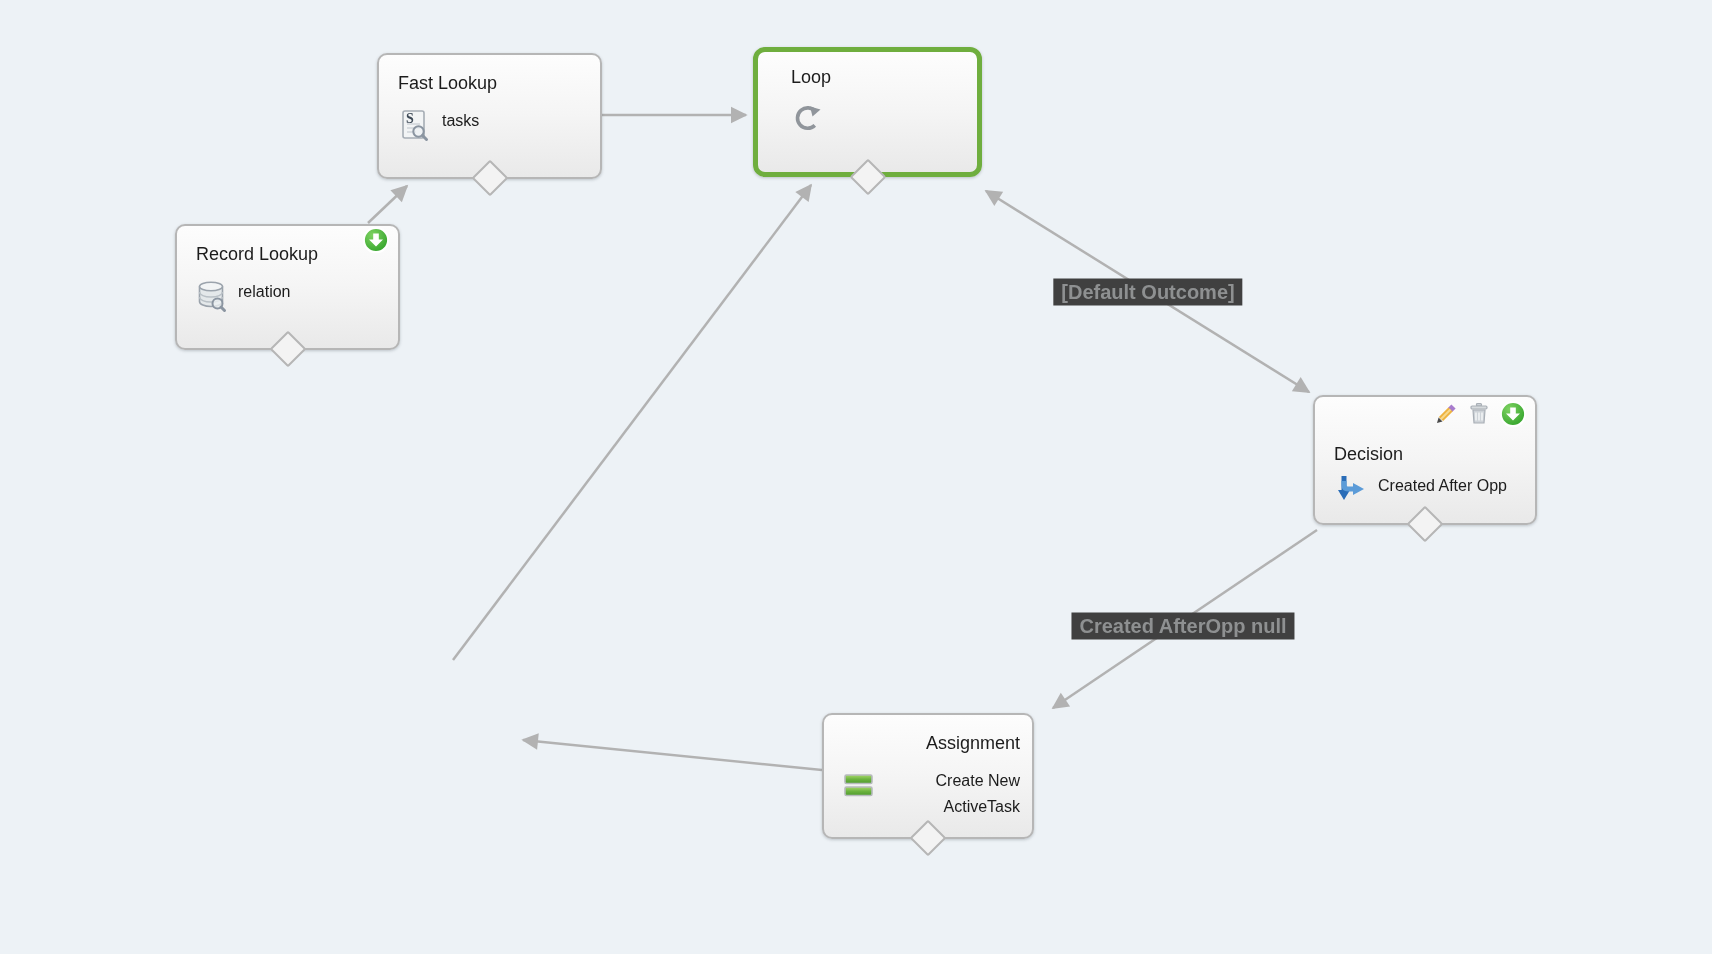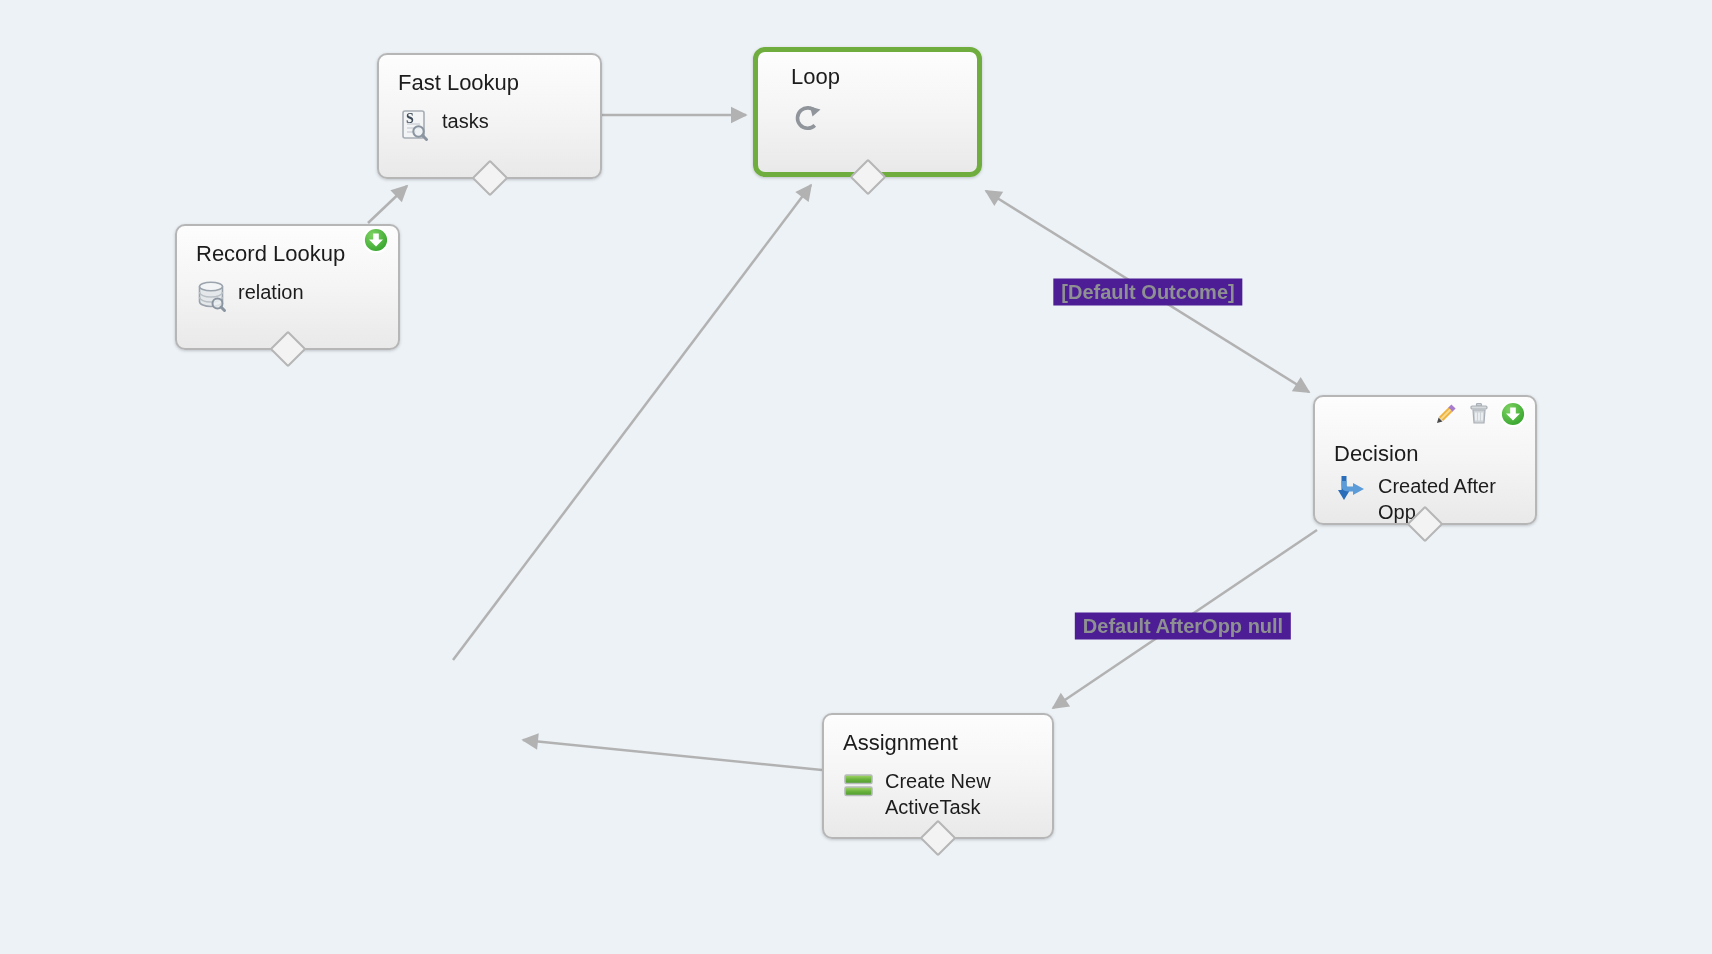--- a/index.html
+++ b/index.html
@@ -18,42 +18,42 @@
     box-shadow:0 1px 3px rgba(70,80,90,.28);
     padding:15px 12px 0 19px;
   }
   .node.selected{
     width:229px;height:130px;
     border:5px solid #6fae3e;border-radius:12px;
     padding:12px 10px 0 33px;
     box-shadow:0 1px 3px rgba(70,80,90,.30);
   }
   .node.decision-pad{padding-top:44px;}
-  .node-title{font-size:22px;line-height:26px;color:#1c1c1c;}
+  .node-title{font-size:18px;line-height:26px;color:#1c1c1c;}
   .node-body{display:flex;align-items:flex-start;gap:10px;margin-top:12px;}
   .node-body .icon{flex:0 0 auto;display:block;}
-  .node-label{font-size:20px;line-height:26px;color:#1c1c1c;width:152px;}
+  .node-label{font-size:16px;line-height:26px;color:#1c1c1c;width:152px;}
 
   .diamond{
     position:absolute;left:50%;bottom:-14px;width:22px;height:22px;margin-left:-13px;
     background:#f3f3f3;border:2px solid #b6b6b6;border-radius:2px;
     transform:rotate(45deg);
   }
   .node.selected .diamond{bottom:-18px;}
 
   .corner-badge{position:absolute;top:0px;right:8px;width:28px;height:28px;}
   .hover-tools{
     position:absolute;top:5px;right:8px;height:28px;
     display:flex;align-items:center;gap:7px;
   }
   .hover-tools .tool{display:block;}
 
   .wire-label{
     position:absolute;transform:translate(-50%,-50%);
-    background:#4c1d95;color:#8e9091;font-size:20px;font-weight:bold;
+    background:#404040;color:#8e9091;font-size:20px;font-weight:bold;
     padding:2px 8px;white-space:nowrap;
   }
 </style>
 </head>
 <body>
 
 <div class="canvas">
 
   <svg class="wires">
     <defs>
@@ -63,21 +63,21 @@
     </defs>
     <line x1="368" y1="223" x2="407" y2="186" stroke="#b2b2b2" stroke-width="2.5" marker-end="url(#arrowEnd)"></line>
     <line x1="602" y1="115" x2="746" y2="115" stroke="#b2b2b2" stroke-width="2.5" marker-end="url(#arrowEnd)"></line>
     <line x1="453" y1="660" x2="811" y2="185" stroke="#b2b2b2" stroke-width="2.5" marker-end="url(#arrowEnd)"></line>
     <line x1="1309" y1="392" x2="986" y2="191" stroke="#b2b2b2" stroke-width="2.5" marker-end="url(#arrowEnd)" marker-start="url(#arrowEnd)"></line>
     <line x1="1317" y1="530" x2="1053" y2="708" stroke="#b2b2b2" stroke-width="2.5" marker-end="url(#arrowEnd)"></line>
     <line x1="822" y1="770" x2="523" y2="740" stroke="#b2b2b2" stroke-width="2.5" marker-end="url(#arrowEnd)"></line>
   </svg>
 
   <div class="wire-label" style="left:1148px;top:292px;">[Default Outcome]</div>
-  <div class="wire-label" style="left:1183px;top:626px;">Default AfterOpp null</div>
+  <div class="wire-label" style="left:1183px;top:626px;">Created AfterOpp null</div>
 
   <div class="node" style="left:377px;top:53px;">
     <div class="node-title">Fast Lookup</div>
     <div class="node-body">
       <span class="icon">
         <svg width="34" height="34" viewBox="0 0 34 34">
           <rect x="5" y="3" width="21" height="27" rx="2" fill="#f2f4f5" stroke="#a6adb5" stroke-width="1.6"></rect>
           <path d="M9 16h13M9 20h13M9 24h9" stroke="#cfd4d9" stroke-width="1.6"></path>
           <text x="8" y="15" font-family="Liberation Serif, serif" font-size="14" font-weight="bold" fill="#3e4a57">S</text>
           <circle cx="20.5" cy="23.5" r="5.2" fill="#eef1f3" fill-opacity="0.7" stroke="#8b95a1" stroke-width="2"></circle>
@@ -171,21 +171,21 @@
           <path d="M10 8 v4 q0 4 4 4 h7" fill="none" stroke="#5b9bd8" stroke-width="5"></path>
           <path d="M19 10 l11 6 -11 6 z" fill="#5b9bd8"></path>
         </svg>
       </span>
       <div class="node-label">Created After Opp</div>
     </div>
     <div class="diamond"></div>
   </div>
 
 
-  <div class="node" style="left:822px;top:713px;width:232px;">
+  <div class="node" style="left:822px;top:713px;width:212px;text-align:right;">
     <div class="node-title">Assignment</div>
     <div class="node-body">
       <span class="icon">
         <svg width="32" height="32" viewBox="0 0 32 32">
           <defs>
             <linearGradient id="gbar" x1="0" y1="0" x2="0" y2="1">
               <stop offset="0" stop-color="#a8d96a"></stop>
                 <stop offset="0.5" stop-color="#6cb33f"></stop>
                 <stop offset="1" stop-color="#4e9a2d"></stop>
             </linearGradient>

